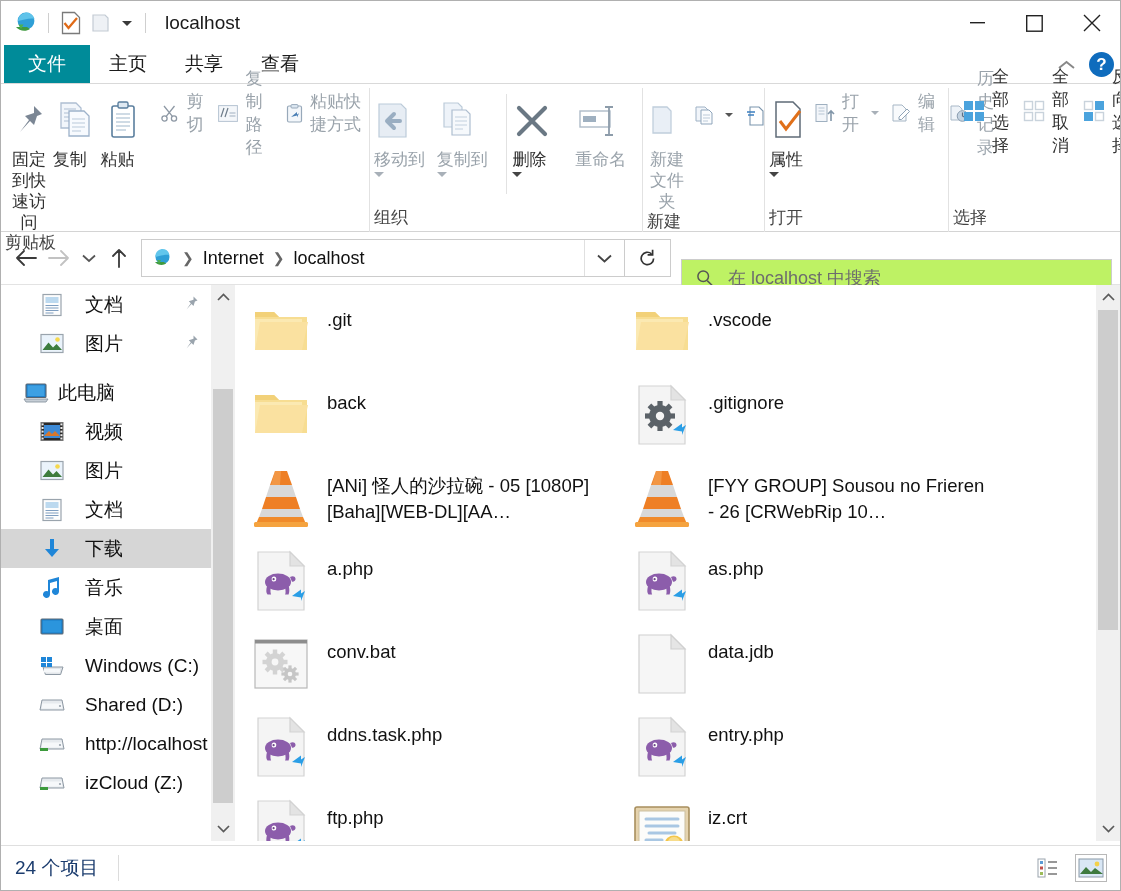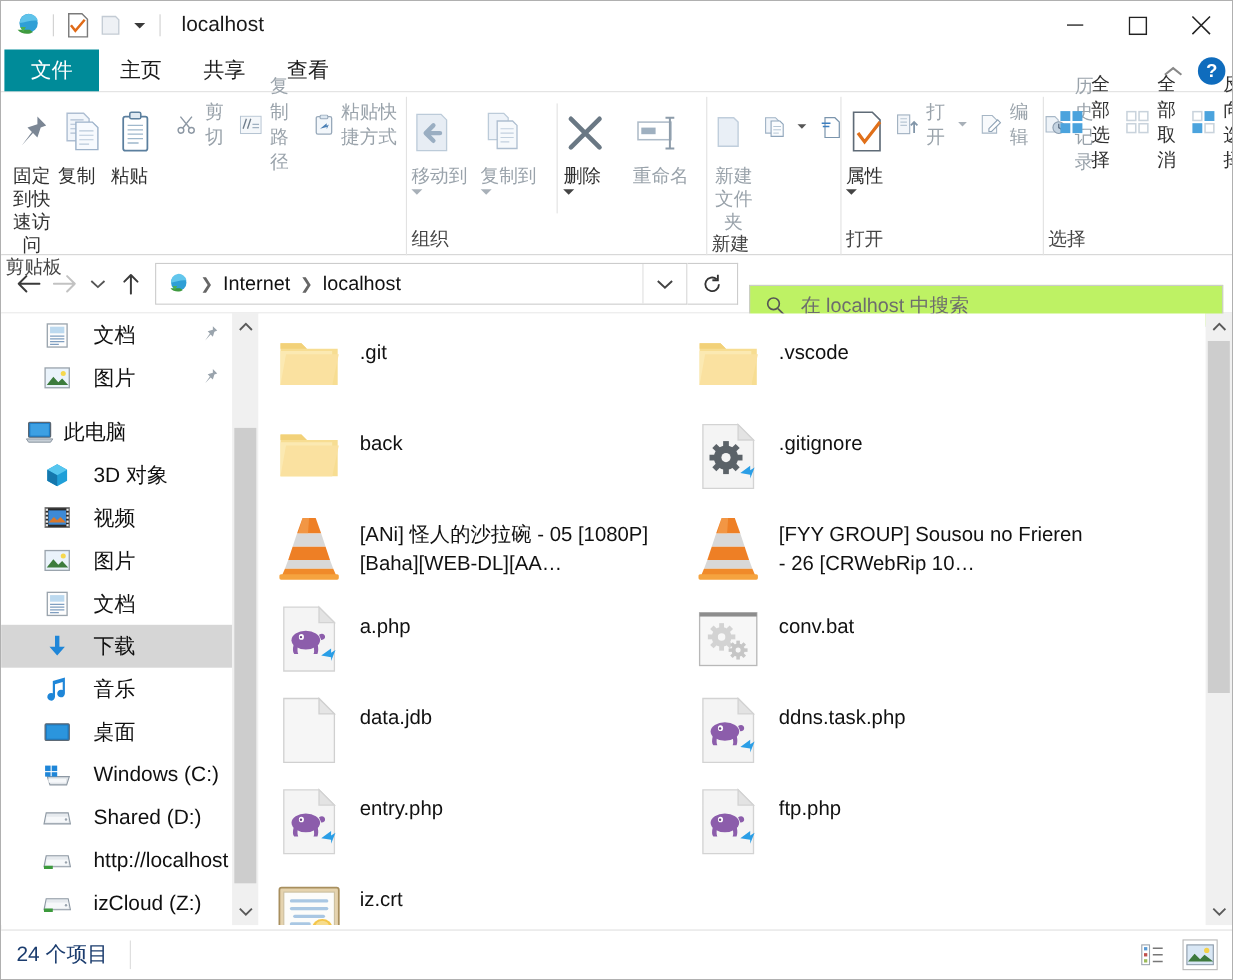--- a/index.html
+++ b/index.html
@@ -708,30 +708,20 @@
               <svg width="26" height="22" viewBox="0 0 26 22">
                 <rect x="3" y="2" width="20" height="13.5" rx="1" fill="#1e7ec8" stroke="#5a6672" stroke-width="1.1"></rect>
                 <rect x="4.6" y="3.4" width="16.8" height="10.6" fill="#3da0e3"></rect>
                 <path d="M1 17h24l-2 3H3z" fill="#c6ced6" stroke="#8b96a1" stroke-width=".9"></path>
               </svg>
             </span>
             <span class="nav-label">此电脑</span>
           </div>
           <div class="nav-item indent1">
             <span class="nav-ico">
-              <svg width="24" height="24" viewBox="0 0 24 24">
-                <path d="M12 2l9 5v10l-9 5-9-5V7z" fill="#1f9fd8"></path>
-                <path d="M12 2l9 5-9 5-9-5z" fill="#56c6ef"></path>
-                <path d="M12 12v10l-9-5V7z" fill="#1577ad"></path>
-              </svg>
-            </span>
-            <span class="nav-label">3D 对象</span>
-          </div>
-          <div class="nav-item indent1">
-            <span class="nav-ico">
               <svg width="24" height="21" viewBox="0 0 24 21">
                 <rect x="1" y="1.5" width="22" height="18" fill="#2a2a2a" stroke="#777" stroke-width="1"></rect>
                 <rect x="4" y="4" width="16" height="13" fill="#3d8ad6"></rect>
                 <path d="M4 15l5-5 3 3 3-3 5 5z" fill="#d8782c"></path>
                 <g fill="#eee">
                   <rect x="1.6" y="2.4" width="2" height="2"></rect>
                   <rect x="1.6" y="6" width="2" height="2"></rect>
                   <rect x="1.6" y="9.6" width="2" height="2"></rect>
                   <rect x="1.6" y="13.2" width="2" height="2"></rect>
                   <rect x="1.6" y="16.5" width="2" height="2"></rect>
@@ -951,20 +941,38 @@
           <path d="M13 36c-1 4-1 7 .5 8.5h3.6c-.8-2-.8-4.5-.3-7z"></path>
           <path d="M31 37c.8 4 .8 6.5 0 7.5h3.6c.9-2.5.9-5 .3-8z"></path>
           <path d="M36 27c2.5-1.5 5-1 5.5 1.5.4 2-1.4 3.5-3.5 3.3z"></path>
         </g>
         <ellipse cx="20" cy="29" rx="2.3" ry="2.6" fill="#fff"></ellipse>
         <circle cx="19.6" cy="29.2" r="1.1" fill="#6d4686"></circle>
         <path d="M38 46l9-6.5v4l4-2.5-4 10v-3.5z" fill="#2a9ee6"></path>
       </svg>
             </span>
             <span class="fname">a.php</span>
+          </div>
+          <div class="fitem">
+            <span class="ficon">
+              <svg width="54" height="62" viewBox="0 0 54 62">
+        <path d="M4 2h32l14 14v44H4z" fill="#f4f4f4" stroke="#d3d3d3" stroke-width="1.2"></path>
+        <path d="M36 2l14 14H36z" fill="#e3e3e3" stroke="#d3d3d3" stroke-width="1.2"></path>
+        <g fill="#8c5dab">
+          <ellipse cx="24" cy="32" rx="13" ry="8.5"></ellipse>
+          <path d="M13 36c-1 4-1 7 .5 8.5h3.6c-.8-2-.8-4.5-.3-7z"></path>
+          <path d="M31 37c.8 4 .8 6.5 0 7.5h3.6c.9-2.5.9-5 .3-8z"></path>
+          <path d="M36 27c2.5-1.5 5-1 5.5 1.5.4 2-1.4 3.5-3.5 3.3z"></path>
+        </g>
+        <ellipse cx="20" cy="29" rx="2.3" ry="2.6" fill="#fff"></ellipse>
+        <circle cx="19.6" cy="29.2" r="1.1" fill="#6d4686"></circle>
+        <path d="M38 46l9-6.5v4l4-2.5-4 10v-3.5z" fill="#2a9ee6"></path>
+      </svg>
+            </span>
+            <span class="fname">as.php</span>
           </div>
           <div class="fitem">
             <span class="ficon">
               <svg width="56" height="52" viewBox="0 0 56 52">
         <rect x="2" y="2" width="52" height="48" fill="#f7f7f7" stroke="#b8b8b8" stroke-width="1.2"></rect>
         <rect x="2" y="2" width="52" height="3.5" fill="#8d8d8d"></rect>
         <g fill="#d3d3d3" transform="translate(22,24)">
           <circle r="9"></circle>
           <g>
                     <rect x="-2.2" y="-12.5" width="4.4" height="5"></rect>

